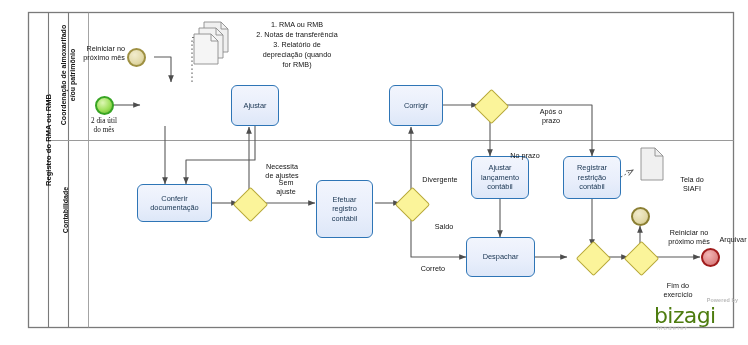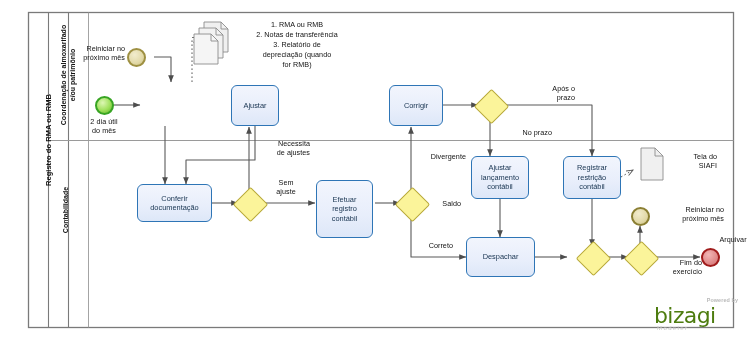--- a/index.html
+++ b/index.html
@@ -17,21 +17,21 @@
   
   .lbl{
     position:absolute;
     font-size:7.2px;
     line-height:9px;
     color:#111;
     white-space:pre-line;
     text-align:center;
     letter-spacing:0.05px;
   }
-  .lbl.left{text-align:right;}
+  .lbl.left{text-align:center;margin-top:23px;}
   .lbl.right{text-align:right;}
 
   
   .vtitle{
     position:absolute;
     transform-origin:0 0;
     transform:rotate(-90deg);
     font-weight:bold;
     font-size:7.6px;
     line-height:9.5px;
@@ -249,21 +249,21 @@
   <div class="gw" style="left:628.5px;top:245.5px;"></div>
 
   <div class="ev ev-link-thin" style="left:127px;top:47.5px;"></div>
   <div class="ev ev-timer" style="left:94.5px;top:95.5px;"></div>
   <div class="ev ev-link-thick" style="left:630.5px;top:206.5px;"></div>
   <div class="ev ev-end" style="left:700.5px;top:247.5px;"></div>
 
   <div class="lbl right" style="left:63px;top:44px;width:62px;">Reiniciar no
 próximo mês</div>
 
-  <div class="lbl" style="left:74px;top:117px;width:60px;">2 dia útil
+  <div class="lbl" style="left:74px;top:117px;width:60px;font-family:Liberation Serif, serif;">2 dia útil
 do mês</div>
 
   <div class="lbl left" style="left:654px;top:205px;width:70px;">Reiniciar no
 próximo mês</div>
 
   <div class="lbl" style="left:708px;top:235px;width:50px;">Arquivar</div>
 
   <div class="lbl left" style="left:254px;top:139px;width:56px;">Necessita
 de ajustes</div>
 

